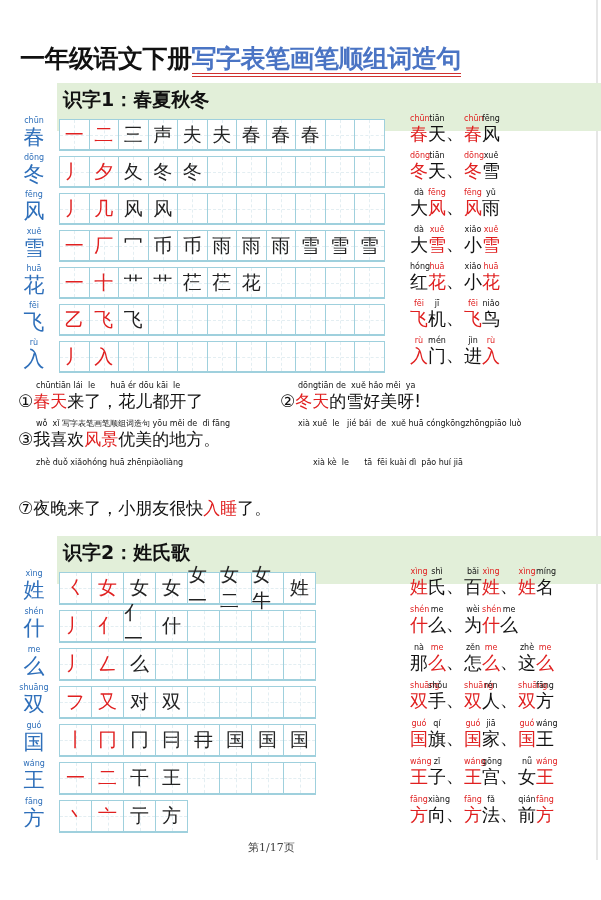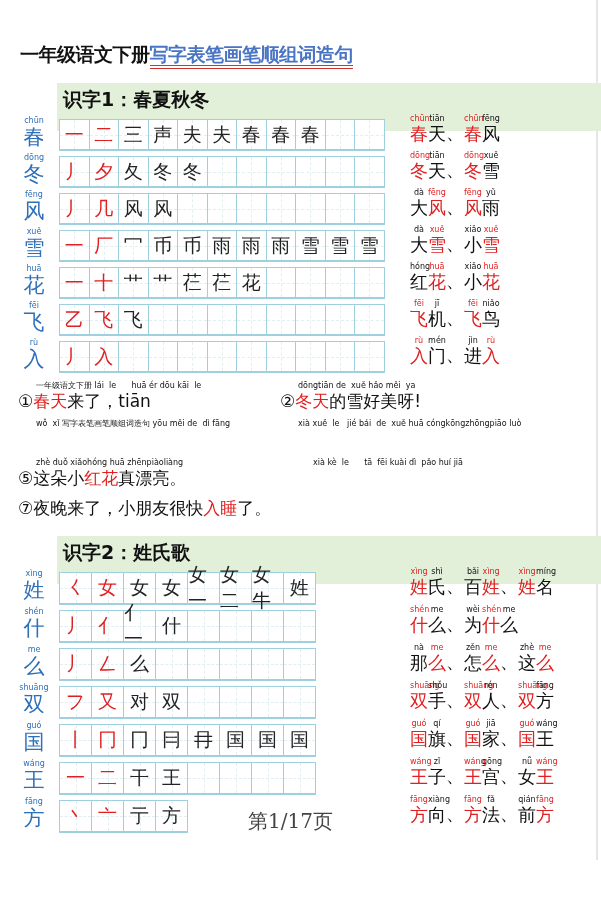--- a/index.html
+++ b/index.html
@@ -1,18 +1,18 @@
 <!DOCTYPE html>
 <html><head>
 <meta charset="utf-8">
 <style>
   html, body { margin:0; padding:0; background:#ffffff; }
   body { width:601px; height:900px; position:relative; overflow:hidden; font-family:"DejaVu Sans", sans-serif; color:#111; }
   .page { position:absolute; left:0; top:0; width:596px; height:860px; background:#fff; border-right:2px solid #e6e6e6; }
-  .title { position:absolute; left:20px; top:42px; font-size:19px; font-weight:bold; letter-spacing:-0.5px; white-space:nowrap; }
+  .title { position:absolute; left:20px; top:42px; font-size:25px; font-weight:bold; letter-spacing:-0.5px; white-space:nowrap; }
   .title .t1 { color:#111; }
   .title .t2 { color:#4a74c4; border-bottom:4px double #d0302e; padding-bottom:0px; }
   .section-head { position:absolute; left:13px; width:575px; height:48px; background:#e2efd9; font-size:19px; font-weight:bold; color:#111; line-height:32px; padding-left:6px; box-sizing:border-box;margin-left:44px; }
   .row { position:absolute; left:0; height:38px; }
   .char-label { position:absolute; left:18px; width:32px; text-align:center; color:#2e6fba; }
   .char-label .py { display:block; font-size:8px; line-height:9px; color:#2e6fba; }
   .char-label .hz { display:block; font-size:21px; line-height:24px; font-family:"DejaVu Sans", sans-serif; }
   .grid { position:absolute; display:flex; border-top:1px solid #9fd0dd; border-bottom:2px solid #9fd0dd; border-left:1px solid #9fd0dd; }
   .cell { position:relative; border-right:1px solid #9fd0dd; box-sizing:border-box; display:flex; align-items:center; justify-content:center; font-size:19px; color:#222; background:
      linear-gradient(#fff,#fff); }
@@ -23,21 +23,21 @@
   .words { position:absolute; left:410px; white-space:nowrap; }
   .word { display:inline-block; vertical-align:bottom; }
   .word .pyline { display:block; font-size:8px; line-height:9px; white-space:nowrap; }
   .word .hzline { display:block; font-size:18px; line-height:22px; white-space:nowrap; }
   .r { color:#e02020; }
   .k { color:#111; }
   .sep { font-size:18px; color:#111; }
   .sentence { position:absolute; white-space:nowrap; }
   .sentence .pyline { display:block; font-size:8px; line-height:9px; padding-left:18px; white-space:pre; }
   .sentence .hzline { display:block; font-size:17px; line-height:22px; white-space:nowrap; }
-  .footer { position:absolute; left:248px; top:808px; font-family:"DejaVu Serif", serif; font-size:20px; color:#444; }
+  .footer { position:absolute; left:248px; top:840px; font-family:"DejaVu Serif", serif; font-size:11px; color:#444; }
 </style>
 </head>
 <body>
 
 <div class="page">
 
   <div class="title">
     <span class="t1">一年级语文下册</span><span class="t2">写字表笔画笔顺组词造句</span>
   </div>
 
@@ -261,36 +261,36 @@
           <div class="cell" style="width: 29.5px; height: 29px;"></div>
           <div class="cell" style="width: 29.5px; height: 29px;"></div>
           <div class="cell" style="width: 29.5px; height: 29px;"></div>
           <div class="cell" style="width: 29.5px; height: 29px;"></div>
         </div>
         <div class="words" style="top: -2px;"><span class="word"><span class="pyline"><span class="r" style="display: inline-block; width: 18px; text-align: center;">rù</span><span class="k" style="display: inline-block; width: 18px; text-align: center;">mén</span></span><span class="hzline"><span class="r">入</span><span class="k">门</span></span></span><span class="sep">、</span><span class="word"><span class="pyline"><span class="k" style="display: inline-block; width: 18px; text-align: center;">jìn</span><span class="r" style="display: inline-block; width: 18px; text-align: center;">rù</span></span><span class="hzline"><span class="k">进</span><span class="r">入</span></span></span></div>
       </div>
     </div>
   <div id="sentences">
       <div class="sentence" style="left: 18px; top: 381px;">
-        <span class="pyline">一年级语文下册 lái  le      huā ér dōu kāi  le</span>
-        <span class="hzline"><span>①</span><span class="r">春天</span><span class="k">来了，tiān</span></span>
+        <span class="pyline">chūntiān lái  le      huā ér dōu kāi  le</span>
+        <span class="hzline"><span>①</span><span class="r">春天</span><span class="k">来了，花儿都开了</span></span>
       </div>
       <div class="sentence" style="left: 280px; top: 381px;">
         <span class="pyline">dōngtiān de  xuě hǎo měi  ya</span>
         <span class="hzline"><span>②</span><span class="r">冬天</span><span class="k">的雪好美呀!</span></span>
       </div>
       <div class="sentence" style="left: 18px; top: 419px;">
         <span class="pyline">wǒ  xǐ 写字表笔画笔顺组词造句 yōu měi de  dì fāng</span>
+        <span class="hzline"><span>③</span><span class="k">我喜欢</span><span class="r">风景</span><span class="k">优美的地方。</span></span>
       </div>
       <div class="sentence" style="left: 280px; top: 419px;">
         <span class="pyline">xià xuě  le   jié bái  de  xuě huā cóngkōngzhōngpiāo luò</span>
       </div>
       <div class="sentence" style="left: 18px; top: 458px;">
         <span class="pyline">zhè duǒ xiǎohóng huā zhēnpiàoliàng</span>
-        <span class="hzline"><span>⑤</span><span class="k">这朵小</span><span class="r">红花</span><span class="k">真漂亮。</span></span>
       </div>
       <div class="sentence" style="left: 295px; top: 458px;">
         <span class="pyline">xià kè  le      tā  fēi kuài dì  pǎo huí jiā</span>
       </div>
       <div class="sentence" style="left: 18px; top: 497px;">
         <span class="hzline"><span>⑦</span><span class="k">夜晚来了，小朋友很快</span><span class="r">入睡</span><span class="k">了。</span></span>
       </div>
     </div>
 
   <div class="section-head" style="top:536px;">识字2：姓氏歌</div>

